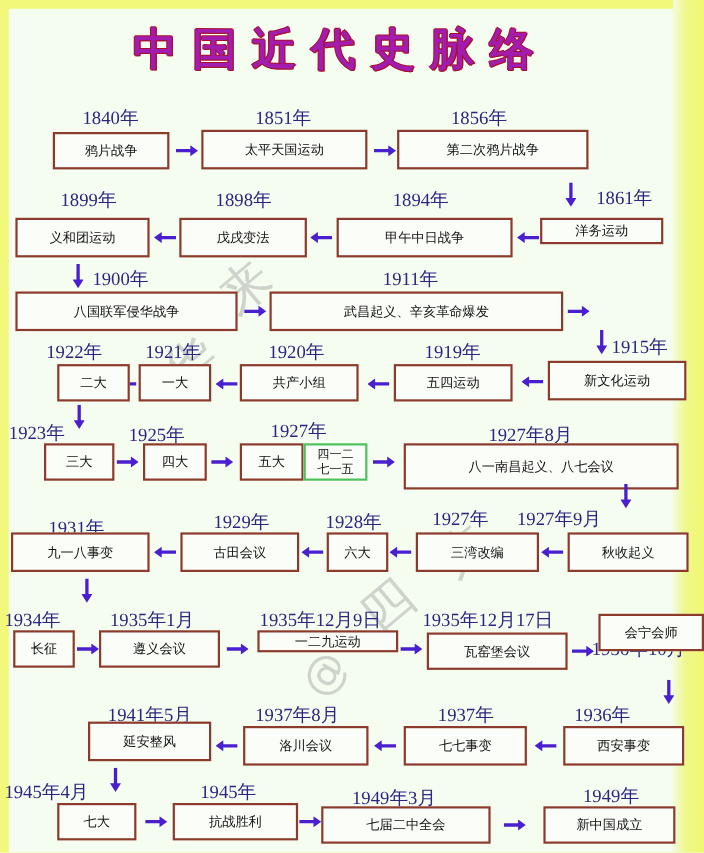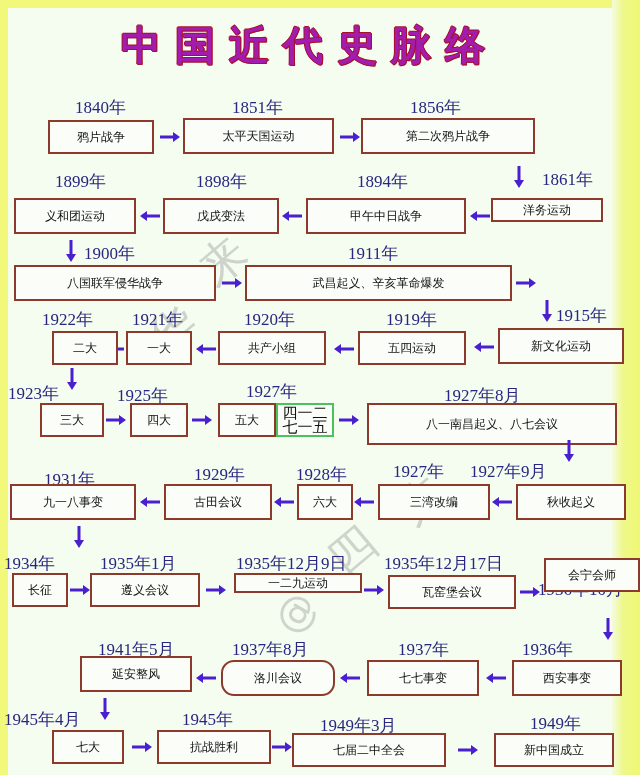--- a/index.html
+++ b/index.html
@@ -53,21 +53,21 @@
       align-items: center;
       justify-content: center;
       overflow: hidden;
     }
     .gbox {
       position: absolute;
       border: 2px solid #4cc25c;
       background: #fbfdf8;
       color: #111;
       font-family: "DejaVu Serif", "Liberation Serif", serif;
-      font-size: 15px;
+      font-size: 11px;
       line-height: 14px;
       text-align: center;
       display: flex;
       flex-direction: column;
       align-items: center;
       justify-content: center;
     }
     .arrow {
       position: absolute;
       width: 20px; height: 10px;
@@ -313,21 +313,21 @@
     </svg>
   </div>
 <div class="year" style="left:398px;top:640px;">1937年</div>
 <div class="box" style="left:367px;top:660px;width:112px;height:36px;">七七事变</div>
 <div class="arrow" style="left:340px;top:673px;">
     <svg width="20" height="10">
       <path d="M20 3.5h-13v-3.5l-7 5 7 5v-3.5h13z" fill="#4a1fd0"></path>
     </svg>
   </div>
 <div class="year" style="left:232px;top:640px;">1937年8月</div>
-<div class="box" style="left:221px;top:660px;width:114px;height:36px;border-radius:13px;">洛川会议</div>
+<div class="box" style="left:221px;top:660px;width:114px;height:36px;">洛川会议</div>
 <div class="arrow" style="left:196px;top:673px;">
     <svg width="20" height="10">
       <path d="M20 3.5h-13v-3.5l-7 5 7 5v-3.5h13z" fill="#4a1fd0"></path>
     </svg>
   </div>
 <div class="year" style="left:98px;top:640px;">1941年5月</div>
 <div class="box" style="left:80px;top:640px;width:112px;height:36px;margin-top:16px;">延安整风</div>
 
 <div class="varrow" style="left:100px;top:698px;"><svg width="10" height="22">
       <path d="M3.5 0h3v14h3.5l-5 8-5-8h3.5z" fill="#4a1fd0"></path>

